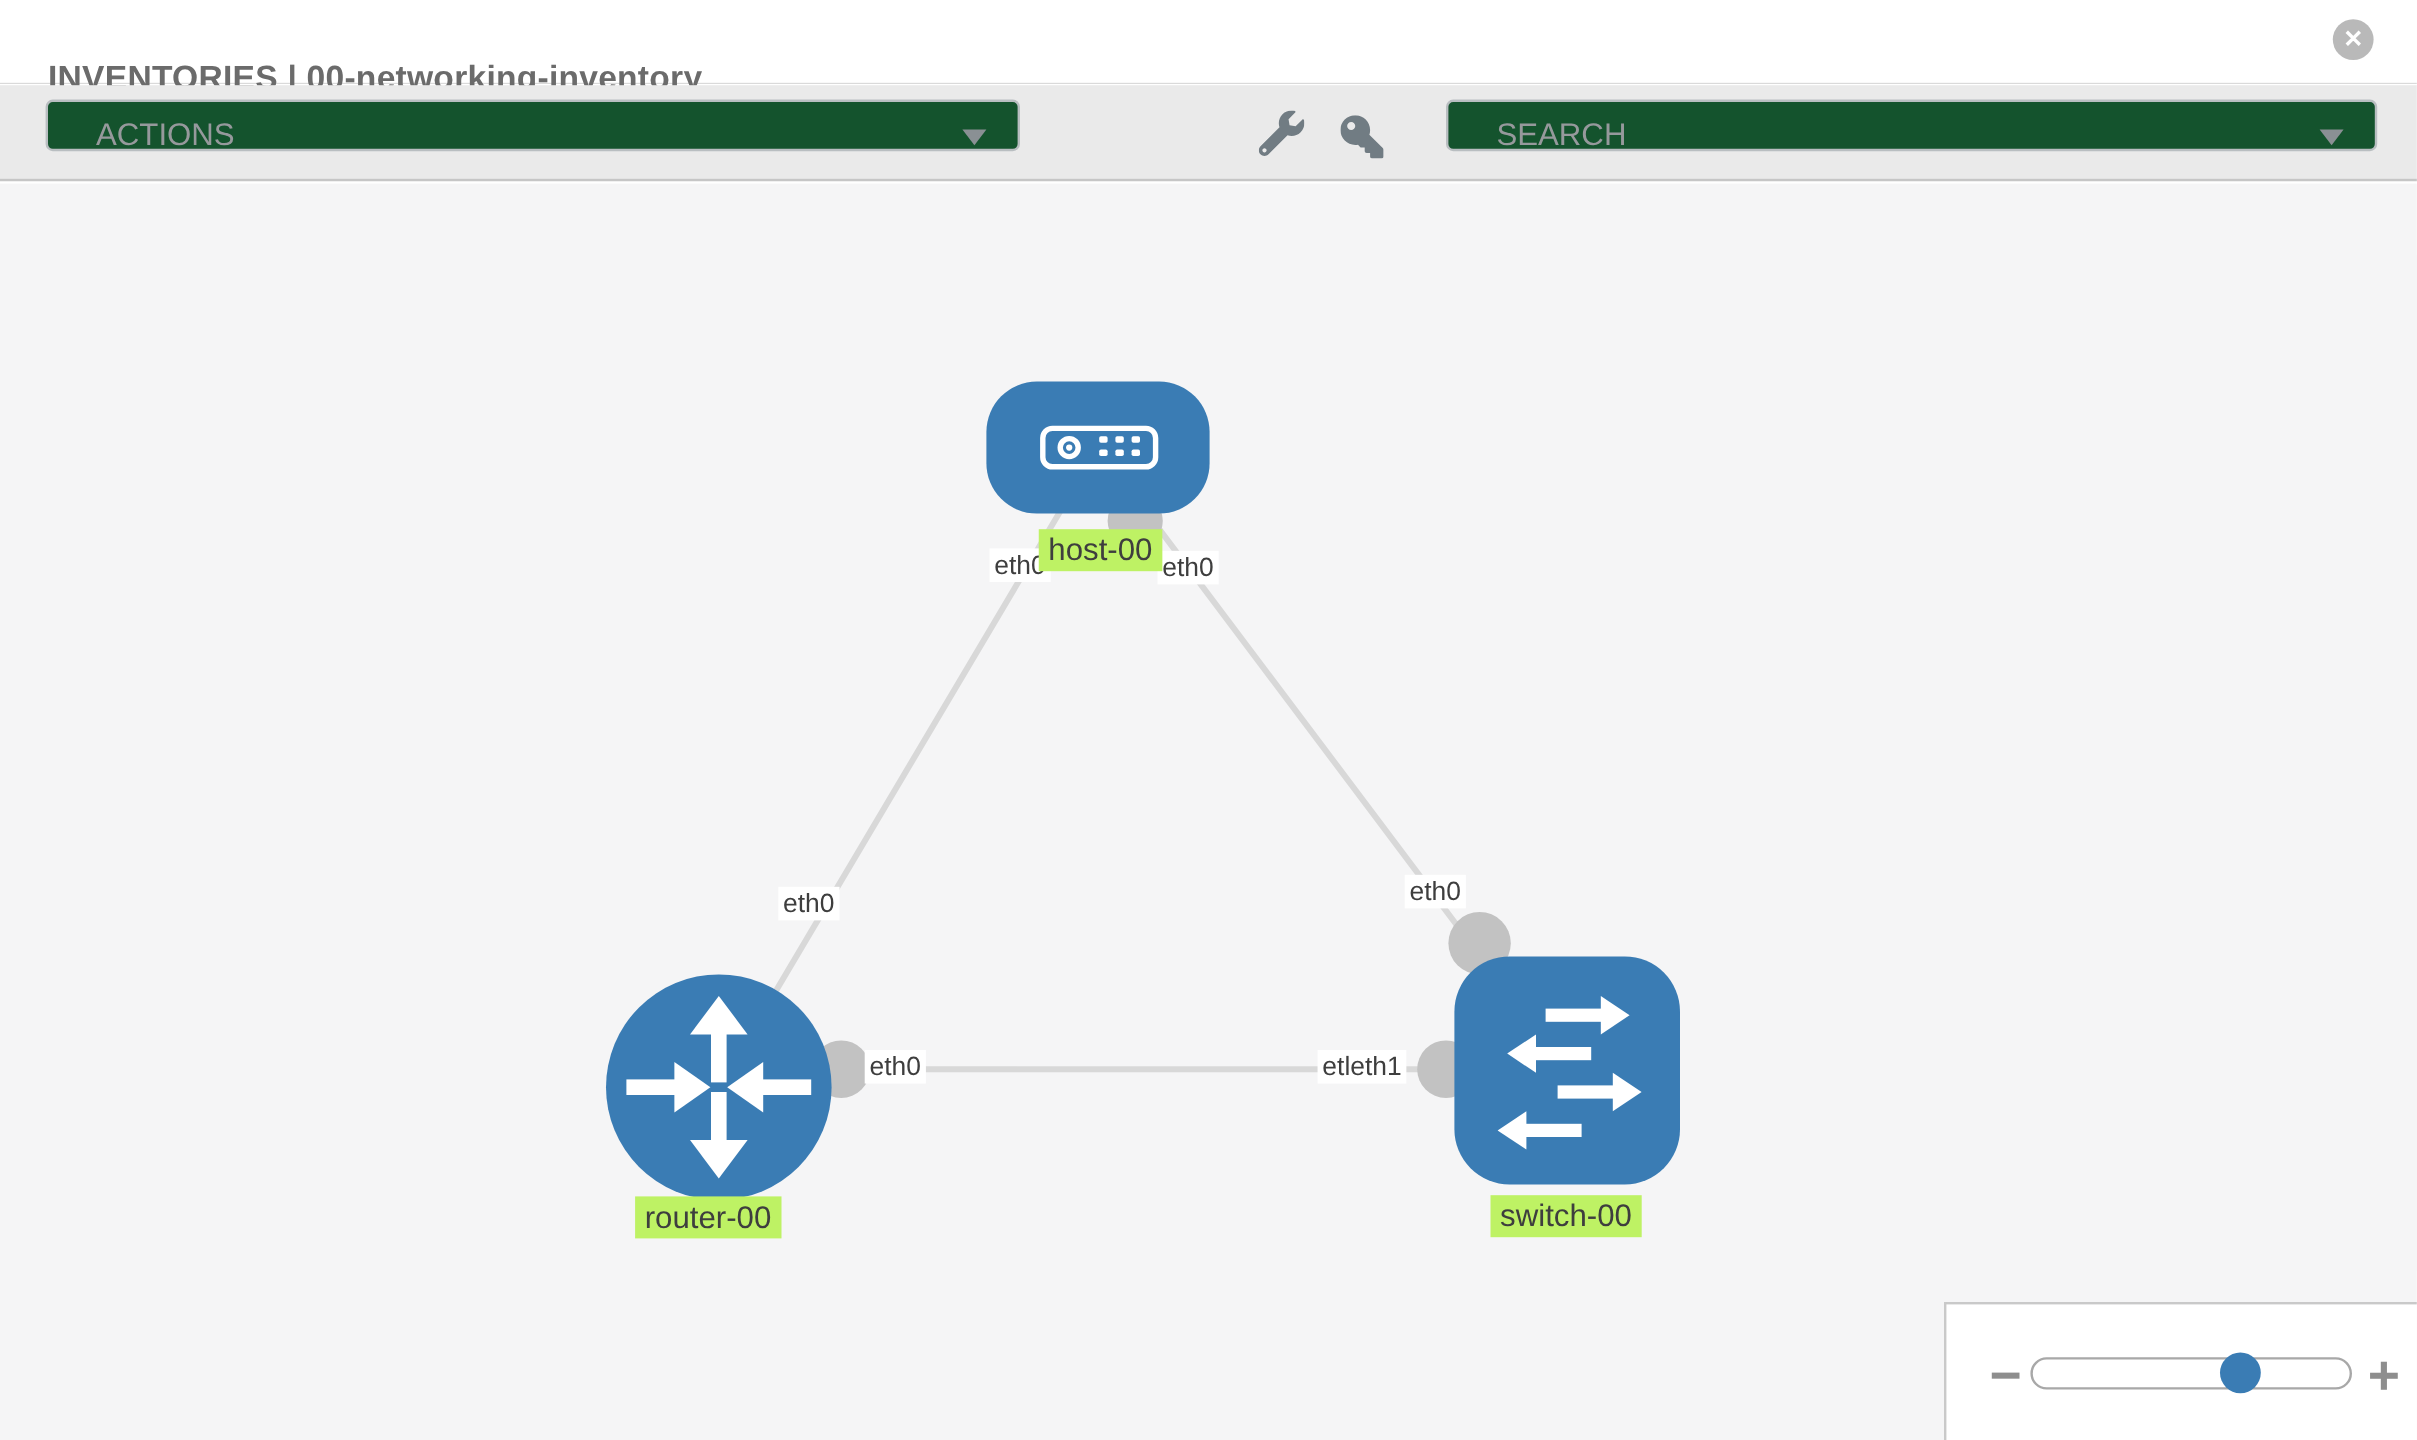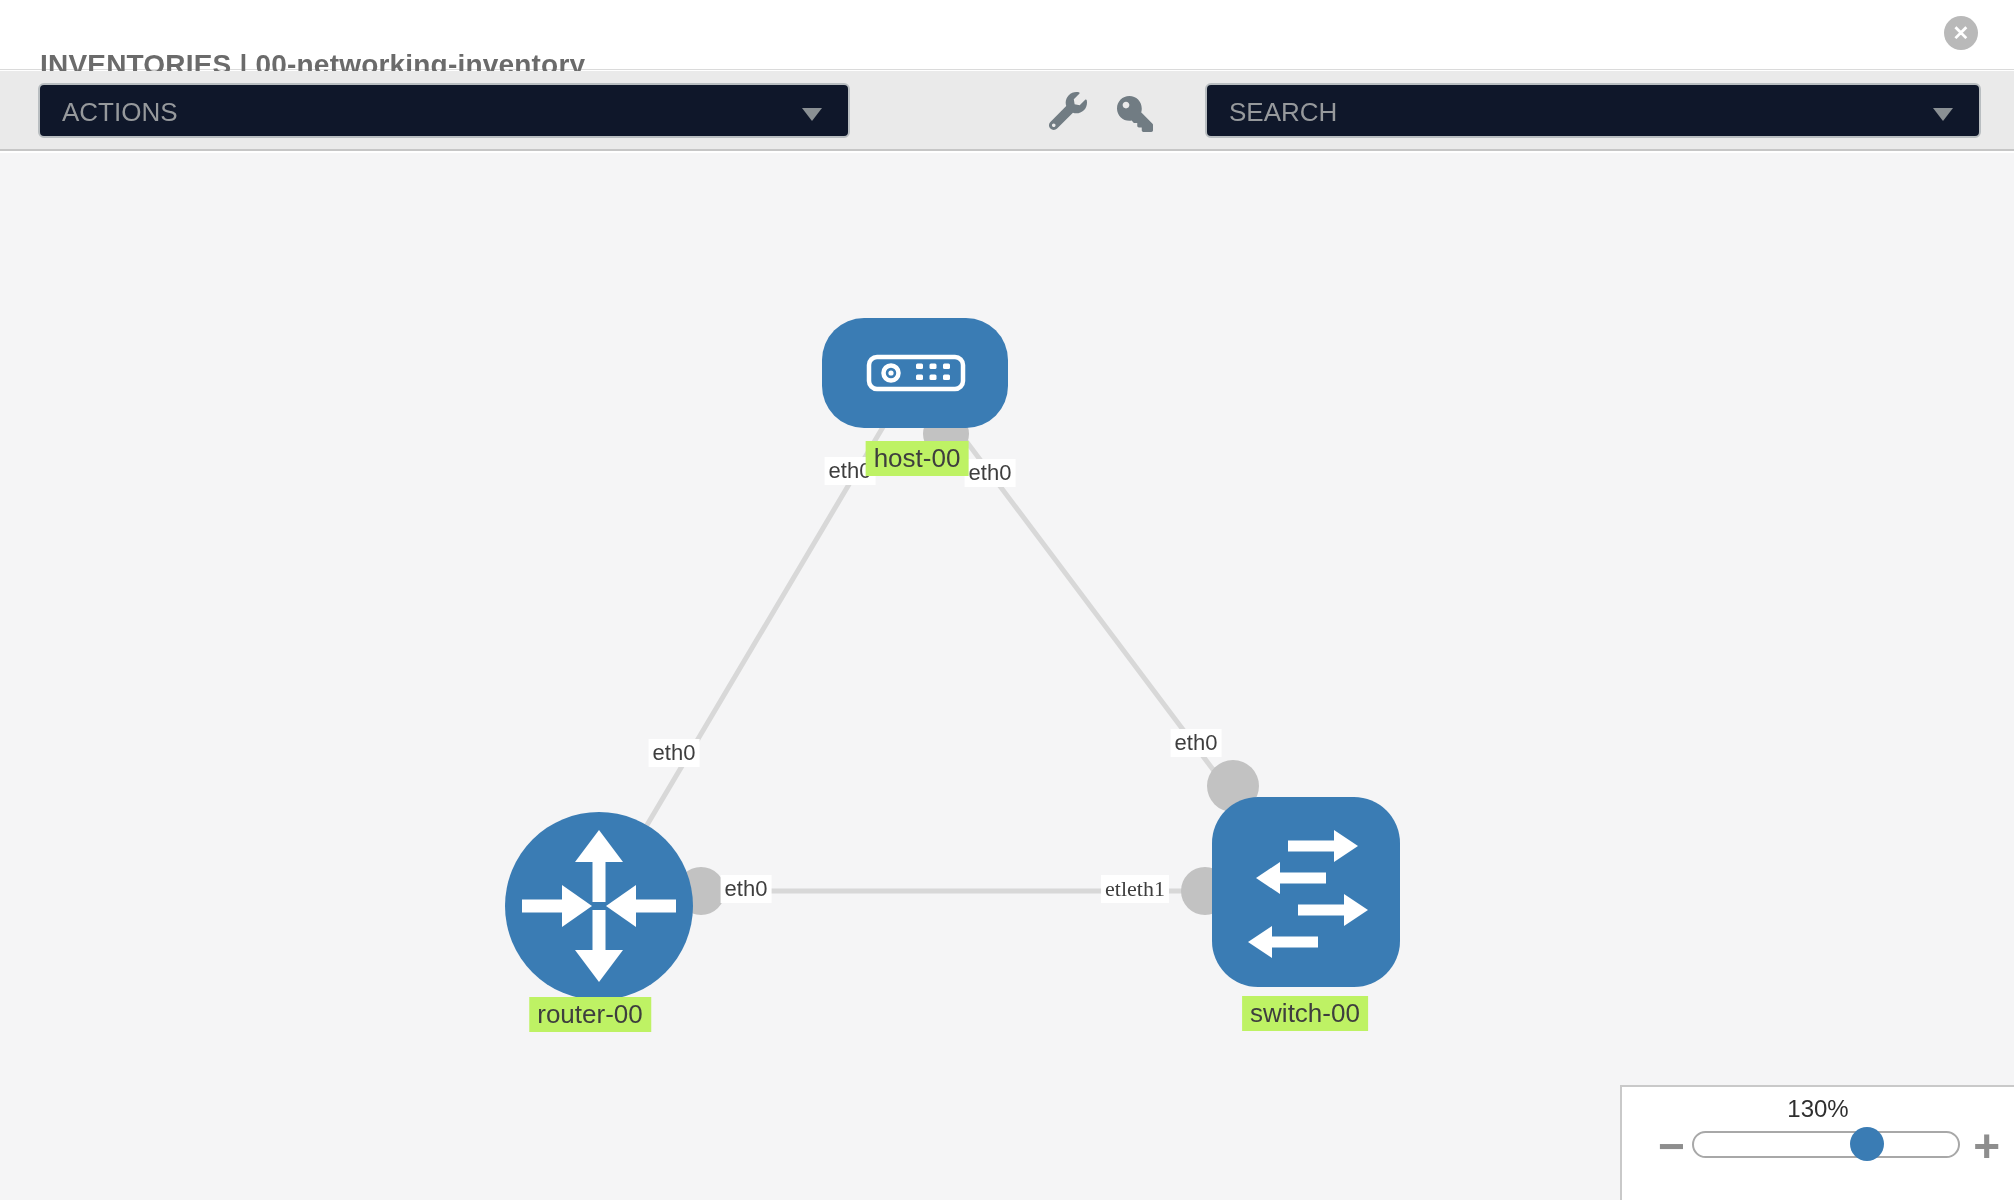--- a/index.html
+++ b/index.html
@@ -11,23 +11,23 @@
             background:#ffffff; border-bottom:1px solid #dadada; z-index:10; }
   #page-title { position:absolute; left:40px; top:17px; font-size:28px; font-weight:bold;
                 color:#6b6b6b; letter-spacing:0.2px;margin-top:32px; }
   #close-btn { position:absolute; right:36px; top:16px; width:34px; height:34px;
                border-radius:50%; background:#b9b9b9; color:#ffffff; text-align:center;
                line-height:34px; font-size:20px; font-weight:bold; cursor:pointer; }
 
   
   #toolbar { position:absolute; left:0; top:71px; width:2014px; height:80px;
              background:#eaeaea; border-bottom:2px solid #c6c6c6; z-index:10; }
-  .select-box { position:absolute; top:12px; height:55px; background:#0f172a;
+  .select-box { position:absolute; top:12px; height:43px; background:#14532d;
                 border:2px solid #b9bec1; border-radius:6px; color:#96999c;
-                font-size:26px; line-height:54px; padding-left:22px; cursor:pointer; }
+                font-size:26px; line-height:54px; padding-left:40px; cursor:pointer; }
   .caret { position:absolute; right:26px; top:23px; width:0; height:0;
            border-left:10px solid transparent; border-right:10px solid transparent;
            border-top:13px solid #8a9094; }
   .tool-icon { position:absolute; cursor:pointer; }
 
   
   #canvas { position:absolute; left:0; top:153px; width:2014px; height:1047px;
             background:#f5f5f6; }
   #topology { position:absolute; left:0; top:0; width:2014px; height:1200px; z-index:1; }
 
@@ -146,22 +146,21 @@
 
 <div class="node-label" style="left:917px; top:441px;">host-00</div>
 <div class="node-label" style="left:590px; top:997px;">router-00</div>
 <div class="node-label" style="left:1305px; top:996px;">switch-00</div>
 
 <div class="port-label" style="left:850px; top:457px;">eth0</div>
 <div class="port-label" style="left:990px; top:459px;">eth0</div>
 <div class="port-label" style="left:674px; top:739px;">eth0</div>
 <div class="port-label" style="left:1196px; top:729px;">eth0</div>
 <div class="port-label" style="left:746px; top:875px;">eth0</div>
-<div class="port-label" style="left:1135px; top:875px;font-family:Liberation Serif, serif;">etleth1</div>
+<div class="port-label" style="left:1135px; top:875px;">etleth1</div>
 
 <div id="zoom-panel">
-  <div id="zoom-level">130%</div>
   <div id="zoom-out">−</div>
   <div id="zoom-track">
     <div id="zoom-thumb"></div>
   </div>
   <div id="zoom-in">+</div>
 </div>
 
 </body></html>

